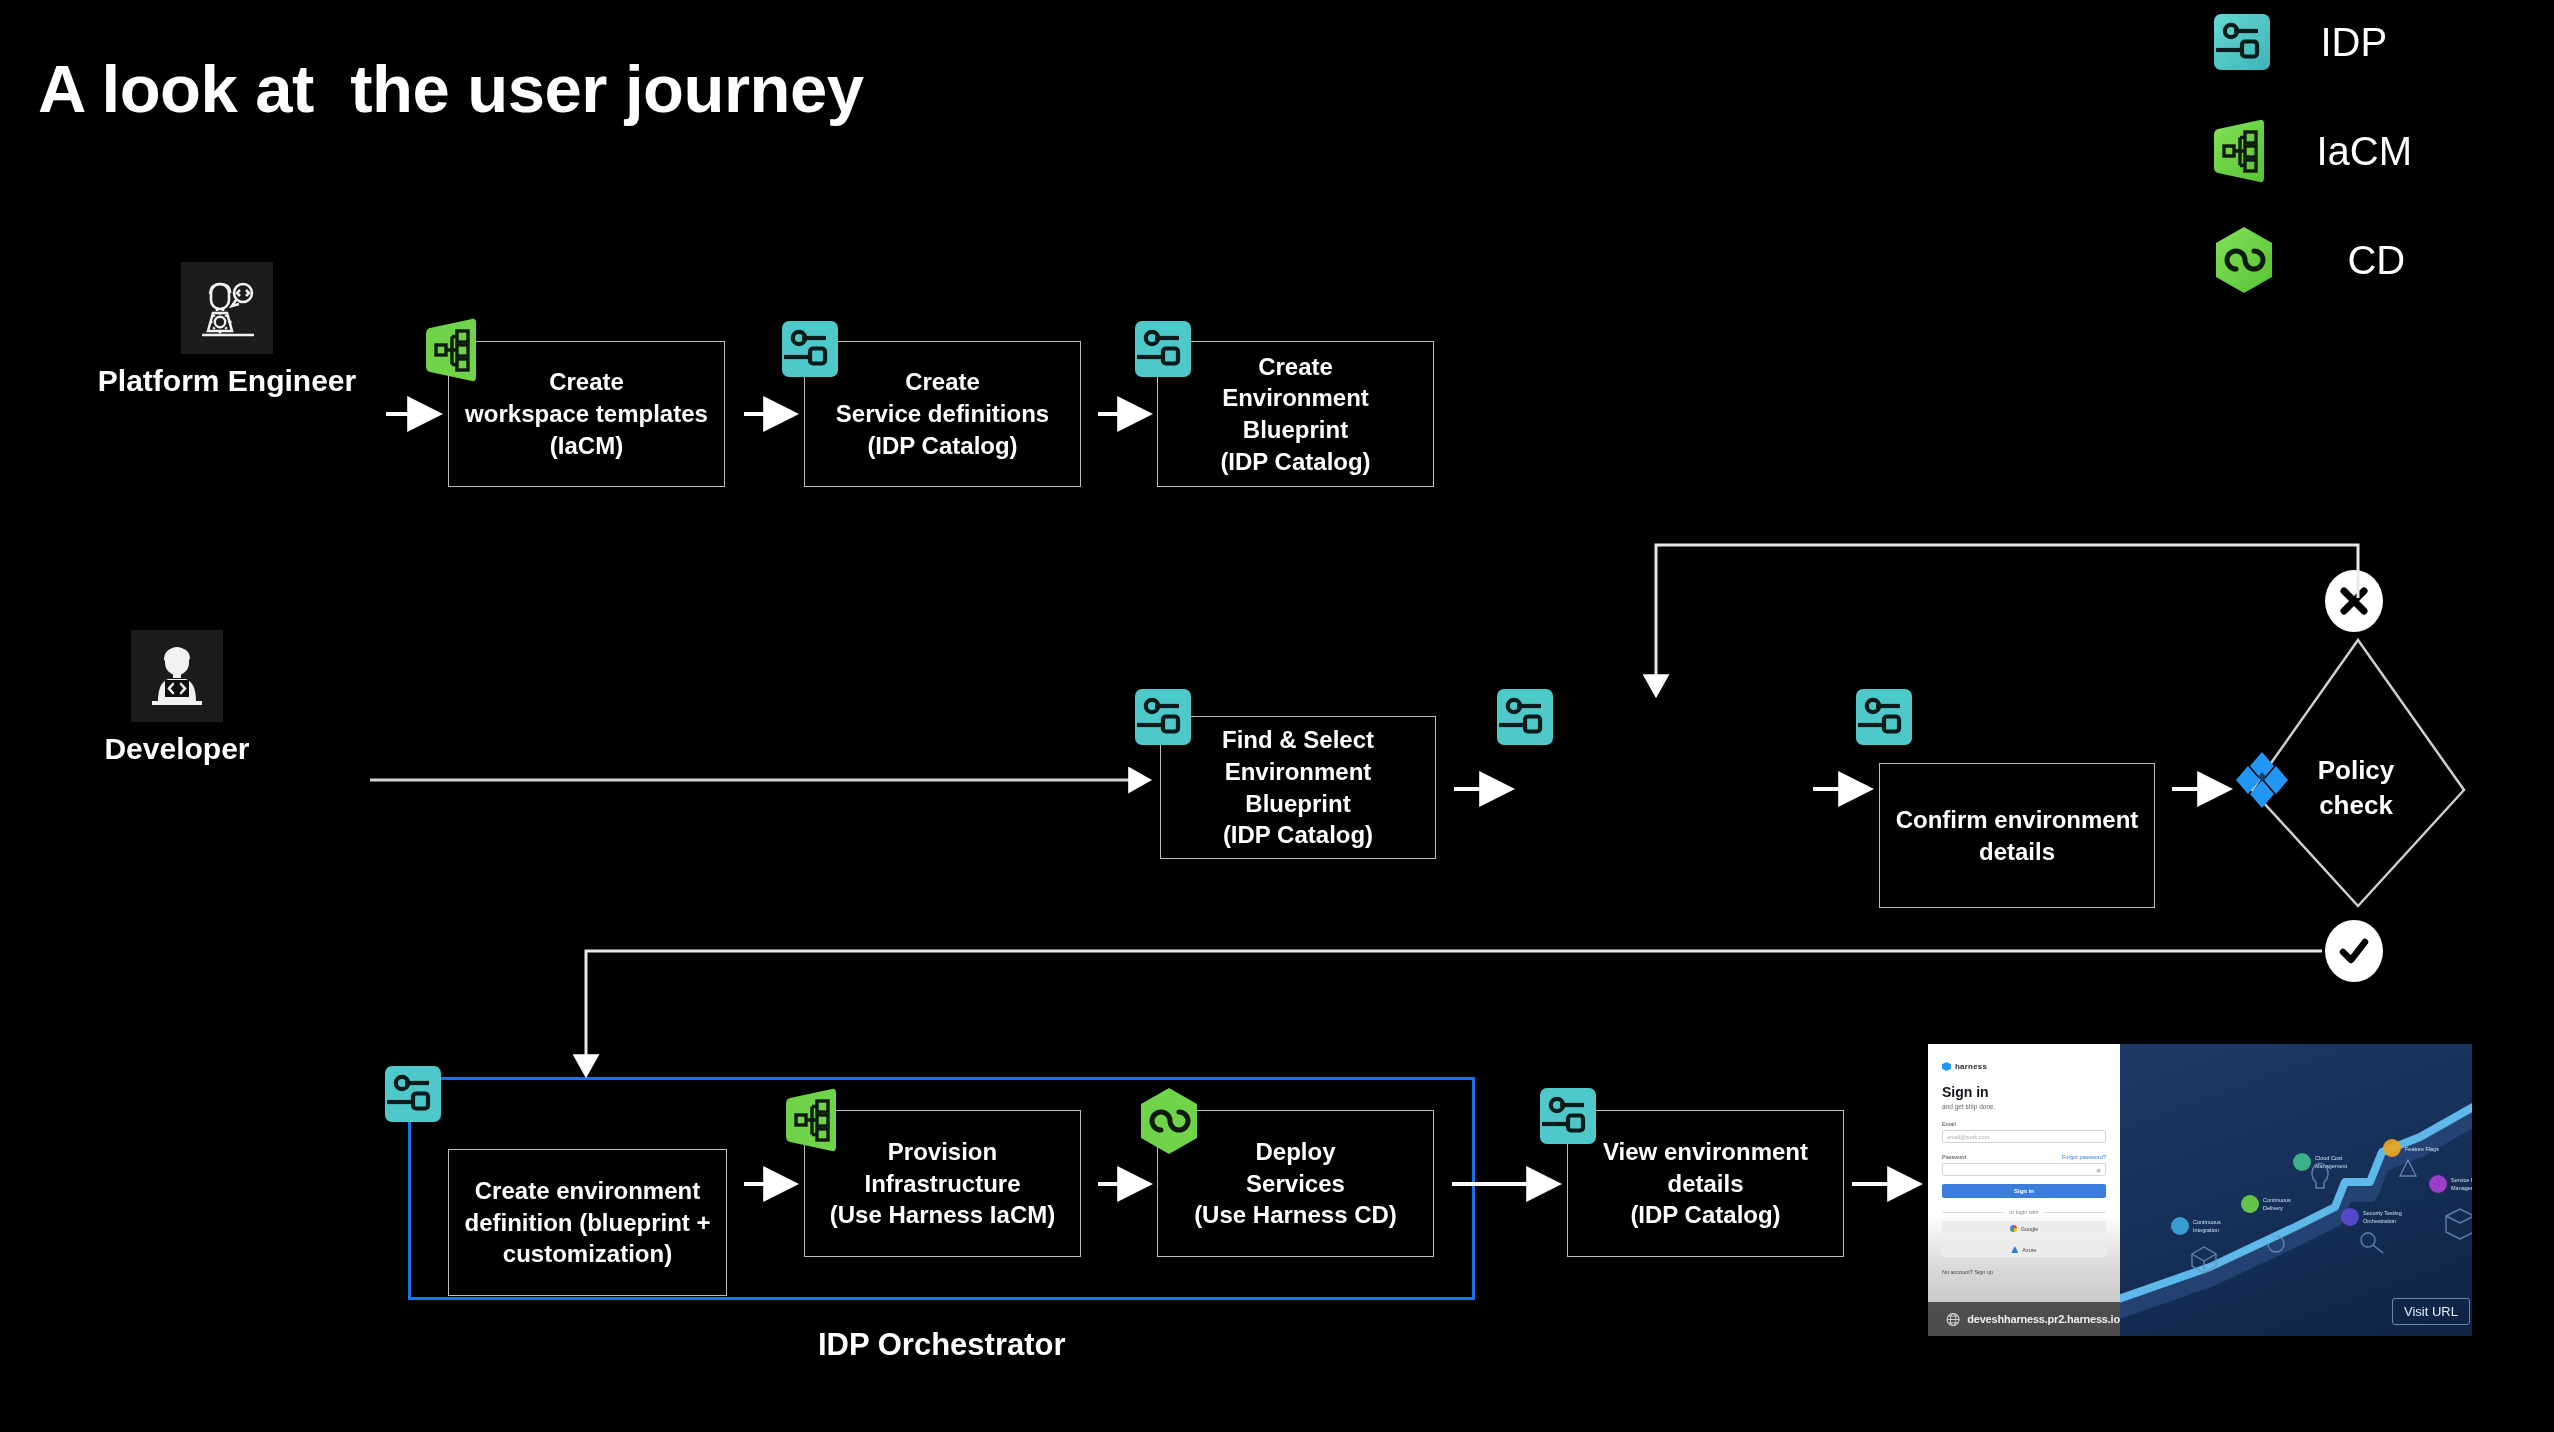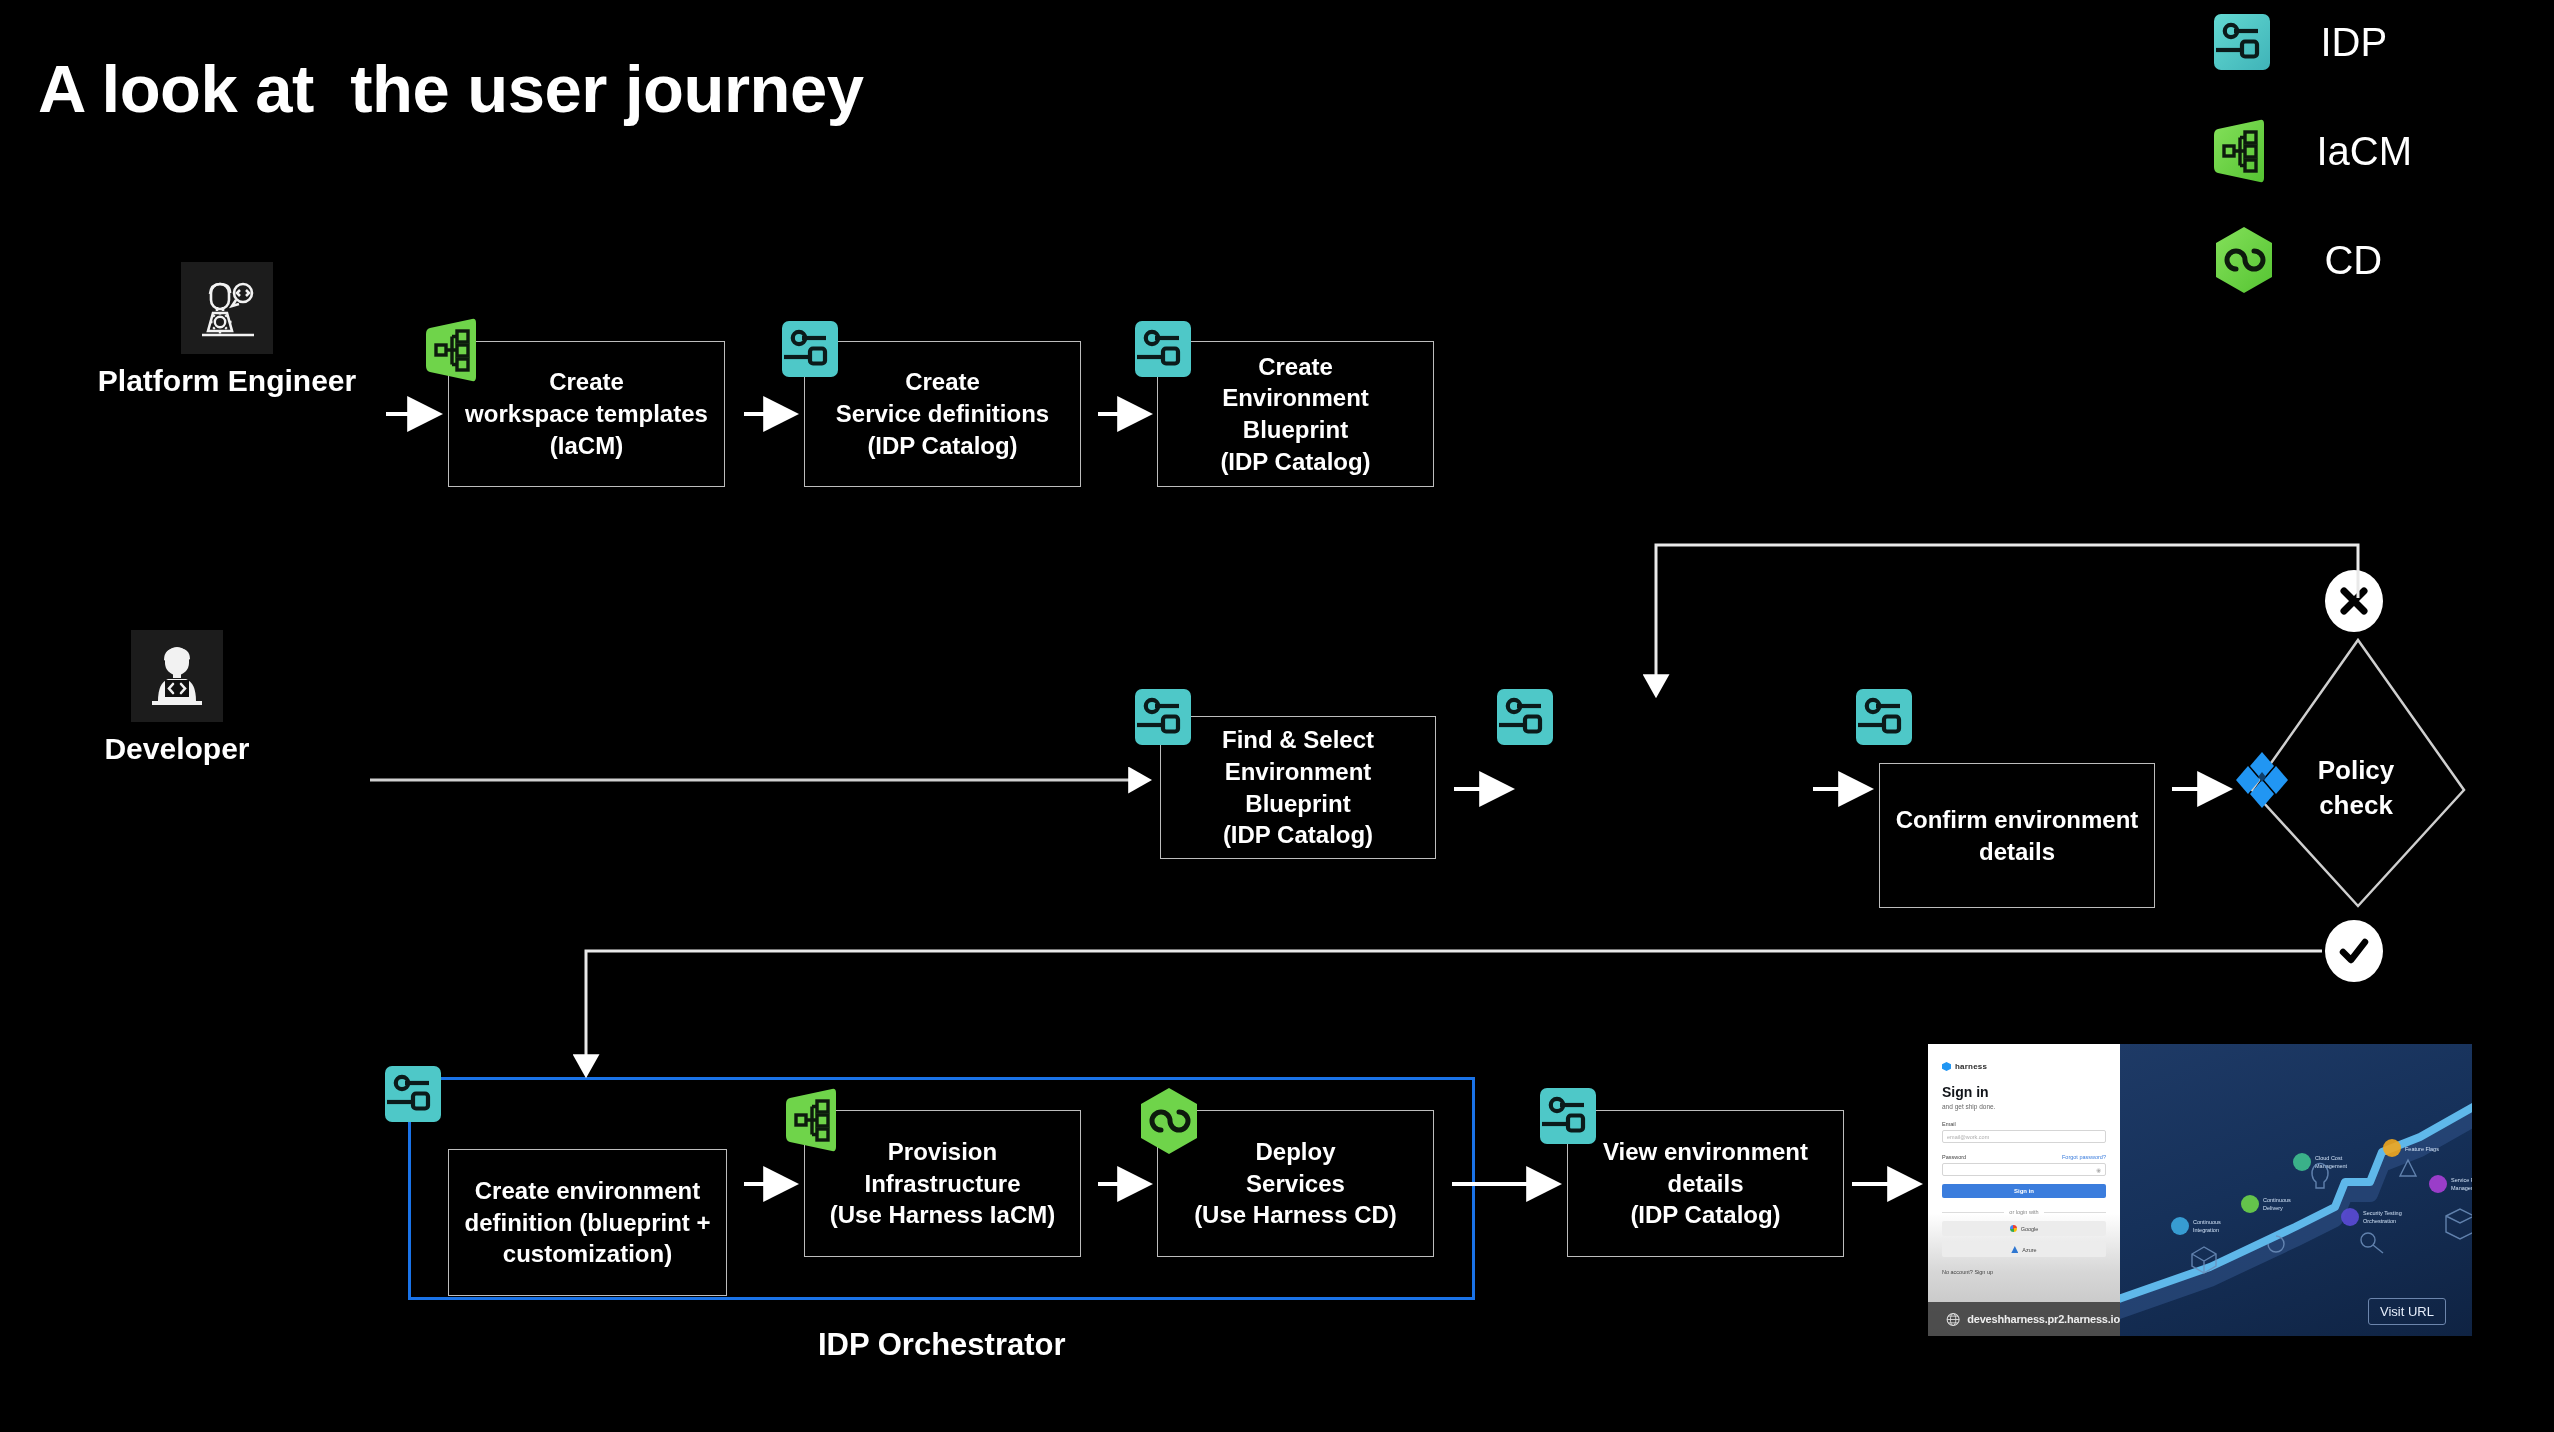--- a/index.html
+++ b/index.html
@@ -13,21 +13,21 @@
   
   .page-title {
     position:absolute; left:38px; top:50px;
     font-size:67px; font-weight:bold; color:#ffffff;
     letter-spacing:-0.5px; white-space:pre;
   }
 
   
   .legend { position:absolute; right:142px; top:8px; }
   .legend-row { display:flex; align-items:center; height:68px; margin-bottom:41px; }
-  .legend-row:last-child { margin-bottom:0; }
+  .legend-row:last-child { margin-bottom:0;gap:23px; }
   .legend-label { font-size:40px; font-weight:400; color:#fff; margin-left:50px; }
 
   
   .ico { display:block; }
   .ico-idp  { width:56px; height:56px; }
   .ico-iacm { width:52px; height:64px; }
   .ico-cd   { width:60px; height:66px; }
 
   
   .persona { position:absolute; text-align:center; }
@@ -119,21 +119,21 @@
     position:absolute; left:0; bottom:0; width:192px; height:34px;
     background:rgba(60,60,60,.88); display:flex; align-items:center; gap:7px; padding-left:18px;
   }
   .t-urlbar .txt { font-size:11px; color:#eee; font-weight:600; letter-spacing:-.2px; }
   .thumb-right {
     flex:1; position:relative;
     background:linear-gradient(160deg,#1e3a66 0%,#16315a 45%,#0f2343 100%);
     overflow:hidden;
   }
   .visit-url {
-    position:absolute; right:26px; bottom:11px;
+    position:absolute; right:2px; bottom:11px;
     border:1px solid #6c85ac; border-radius:3px; padding:5px 11px;
     font-size:13px; color:#e6eefb;text-align:right;
   }
 </style>
 </head>
 <body>
 
 <div id="stage">
 
   <div class="page-title">A look at  the user journey</div>

